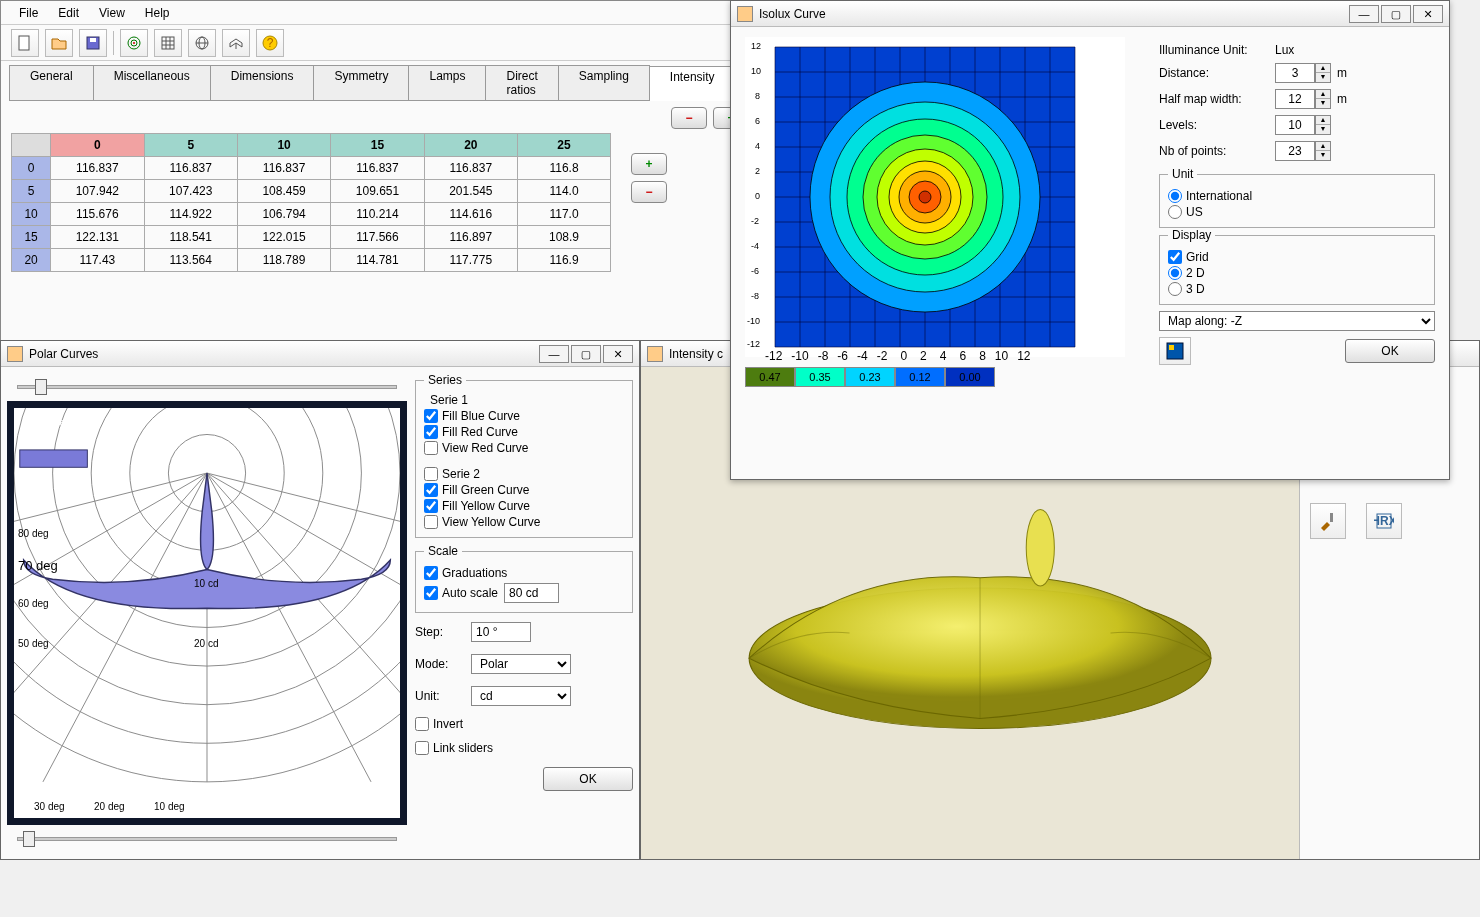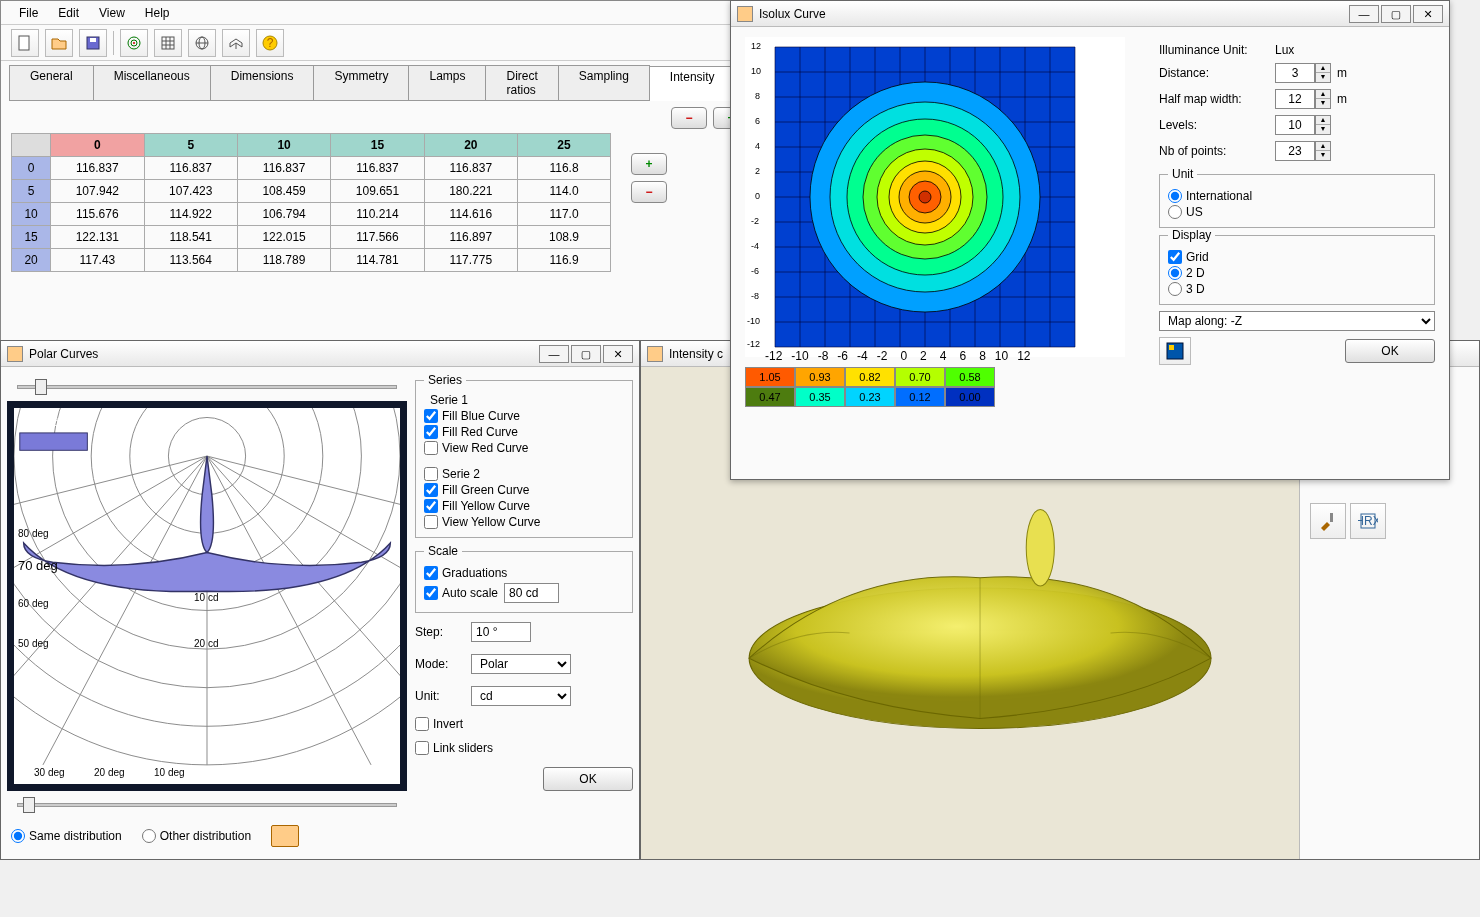--- a/index.html
+++ b/index.html
@@ -169,21 +169,21 @@
               <td>116.837</td>
               <td>116.837</td>
               <td>116.8</td>
             </tr>
         <tr>
               <td class="rh">5</td>
               <td>107.942</td>
               <td>107.423</td>
               <td>108.459</td>
               <td>109.651</td>
-              <td>180.221</td>
+              <td>201.545</td>
               <td>114.0</td>
             </tr>
         <tr>
               <td class="rh">10</td>
               <td>115.676</td>
               <td>114.922</td>
               <td>106.794</td>
               <td>110.214</td>
               <td>114.616</td>
               <td>117.0</td>
@@ -264,38 +264,27 @@
           <rect x="6" y="6" width="70" height="18" fill="#7a7ad8" stroke="#336"></rect>
         </svg>
         <div style="position:absolute;left:10px;top:8px;color:#fff;font-size:11px;">C_20 deg</div>
         <div style="position:absolute;left:4px;top:120px;font-size:10px;">80 deg</div>
         <div style="position:absolute;left:4px;top:150px;font-size:13px;">70 deg</div>
         <div style="position:absolute;left:4px;top:190px;font-size:10px;">60 deg</div>
         <div style="position:absolute;left:4px;top:230px;font-size:10px;">50 deg</div>
         <div style="position:absolute;left:20px;bottom:6px;font-size:10px;">30 deg</div>
         <div style="position:absolute;left:80px;bottom:6px;font-size:10px;">20 deg</div>
         <div style="position:absolute;left:140px;bottom:6px;font-size:10px;">10 deg</div>
-        <div style="position:absolute;left:180px;top:184px;font-size:10px;">10 cd</div>
+        <div style="position:absolute;left:180px;top:170px;font-size:10px;">10 cd</div>
         <div style="position:absolute;left:180px;top:230px;font-size:10px;">20 cd</div>
       </div>
       <div class="slider">
           <div class="track"></div>
           <div class="thumb" style="left:6px;"></div>
         </div>
-      <div class="polar-bottom">
-        <label class="chk">
-            <input type="radio" checked="" style="">
-            <span>Same distribution</span>
-          </label>
-        <label class="chk">
-            <input type="radio" style="">
-            <span>Other distribution</span>
-          </label>
-        <div class="folder-icon"></div>
-      </div>
     </div>
 
     <div class="polar-right">
       <fieldset>
         <legend>Series</legend>
         <div style="margin-left:6px;">Serie 1</div>
         <label class="chk">
             <input type="checkbox" checked="" style="">
             <span>Fill Blue Curve</span>
           </label>
@@ -403,21 +392,21 @@
           <span>Grid OYZ</span>
         </label>
       <label class="chk">
           <input type="radio" name="sc" checked="" style="">
           <span>Shape</span>
         </label>
       <label class="chk">
           <input type="radio" name="sc" style="">
           <span>Color</span>
         </label>
-      <div style="display:flex;gap:4px;margin-top:30px;">
+      <div style="display:flex;gap:20px;margin-top:30px;font-weight:bold;">
         <div class="tbtn" style="width:36px;height:36px">
             <svg width="20" height="20">
               <path d="M3 17l6-6 3 3-6 6z" fill="#a60"></path>
               <rect x="12" y="2" width="3" height="9" fill="#888"></rect>
             </svg>
           </div>
         <div class="tbtn" style="width:36px;height:36px">
             <svg width="20" height="20">
               <rect x="3" y="3" width="14" height="14" fill="none" stroke="#369"></rect>
               <text x="10" y="14" text-anchor="middle" font-size="7" fill="#369">HRX</text>
@@ -513,27 +502,20 @@
           <span style="margin-left:4px">0</span>
           <span style="margin-left:4px">2</span>
           <span style="margin-left:4px">4</span>
           <span style="margin-left:4px">6</span>
           <span style="margin-left:4px">8</span>
           <span>10</span>
           <span>12</span>
         </div>
       </div>
       <div class="iso-legend">
-        <div class="lrow" id="legrow1">
-            <div class="cell" style="background: rgb(255, 90, 0);">1.05</div>
-            <div class="cell" style="background: rgb(255, 165, 0);">0.93</div>
-            <div class="cell" style="background: rgb(255, 225, 0);">0.82</div>
-            <div class="cell" style="background: rgb(180, 255, 0);">0.70</div>
-            <div class="cell" style="background: rgb(79, 255, 0);">0.58</div>
-          </div>
         <div class="lrow" id="legrow2">
             <div class="cell" style="background: #4d7c0f;">0.47</div>
             <div class="cell" style="background: rgb(0, 255, 200);">0.35</div>
             <div class="cell" style="background: rgb(0, 212, 255);">0.23</div>
             <div class="cell" style="background: rgb(0, 110, 255);">0.12</div>
             <div class="cell" style="background: rgb(0, 48, 192);">0.00</div>
           </div>
       </div>
     </div>
 

